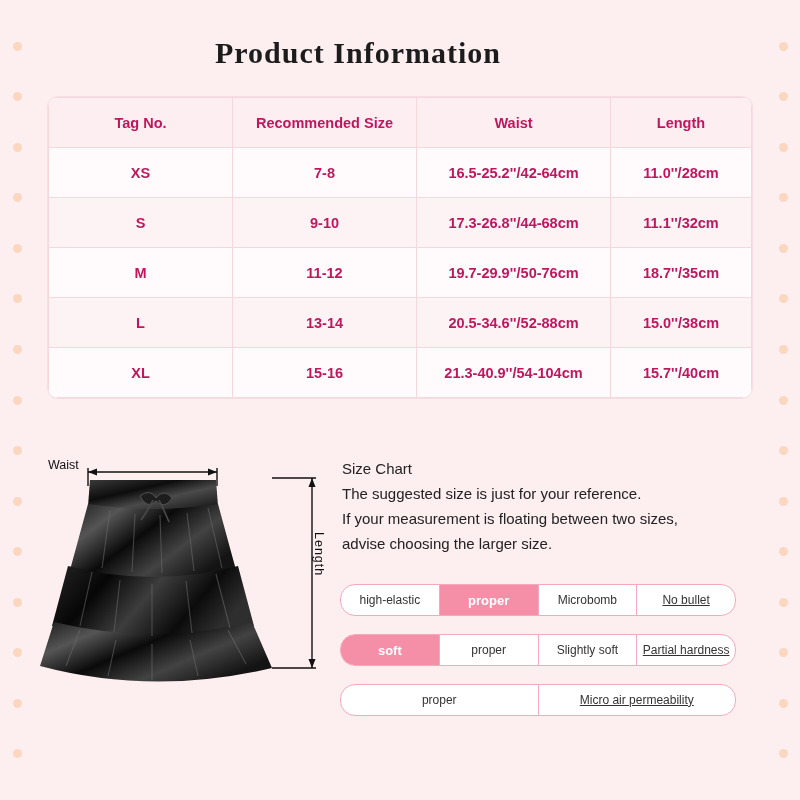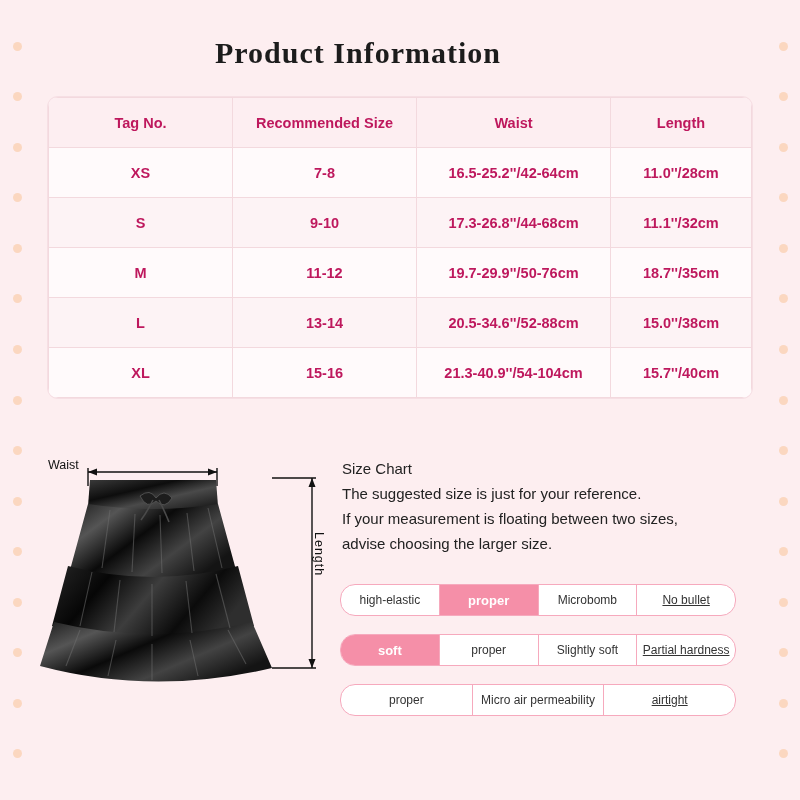--- a/index.html
+++ b/index.html
@@ -260,21 +260,20 @@
   </div>
   <div class="prop-row">
     <div class="prop-cell active">soft</div>
     <div class="prop-cell">proper</div>
     <div class="prop-cell">Slightly soft</div>
     <div class="prop-cell">Partial hardness</div>
   </div>
   <div class="prop-row">
     <div class="prop-cell">proper</div>
     <div class="prop-cell">Micro air permeability</div>
-    <div class="prop-cell">airtight</div>
   </div>
 </div>
 
 <div class="product-area">
   <div class="waist-label">Waist</div>
   <div class="length-label">Length</div>
 
   <svg class="skirt-svg" width="290" height="260" viewBox="0 0 290 260">
     <defs>
       <linearGradient id="leatherA" x1="0" y1="0" x2="1" y2="1">

